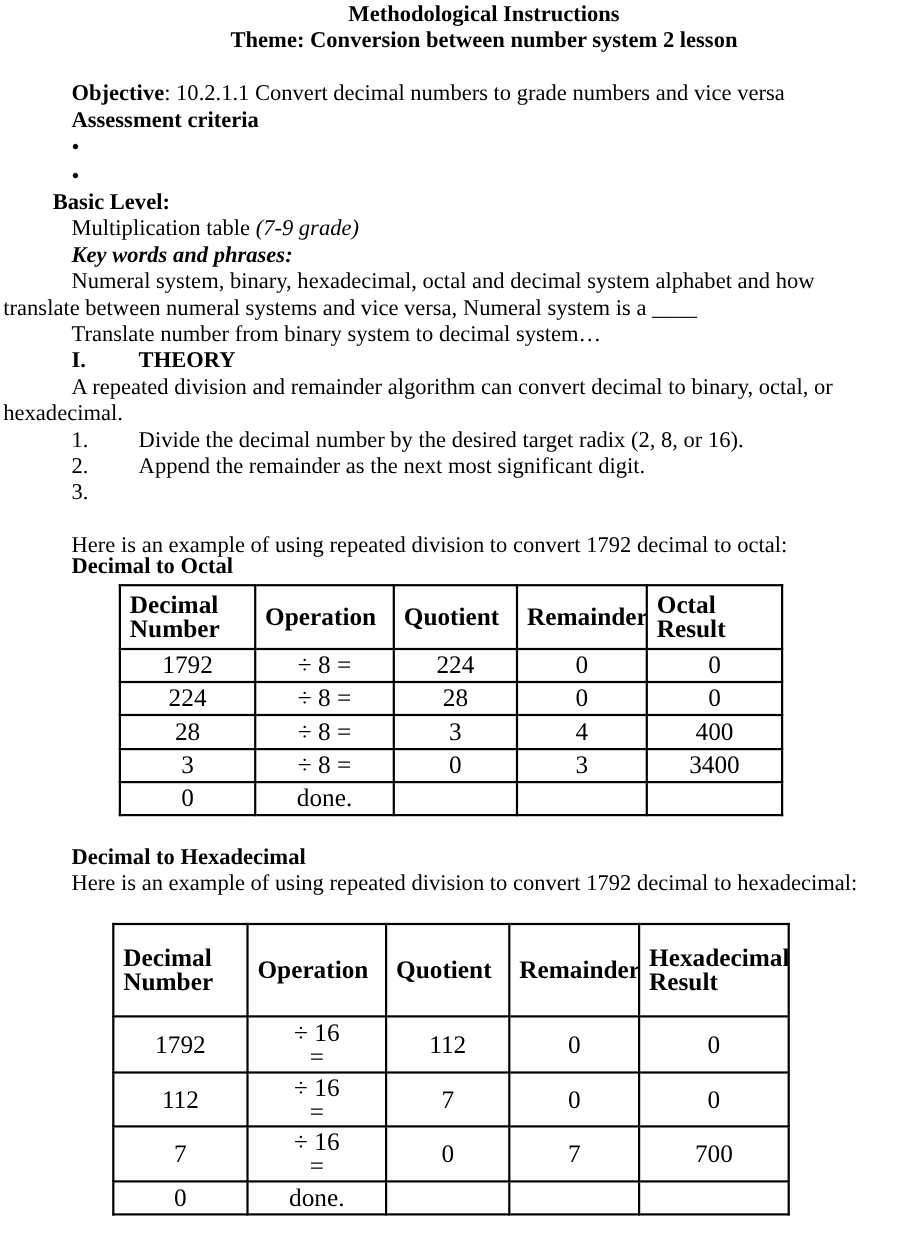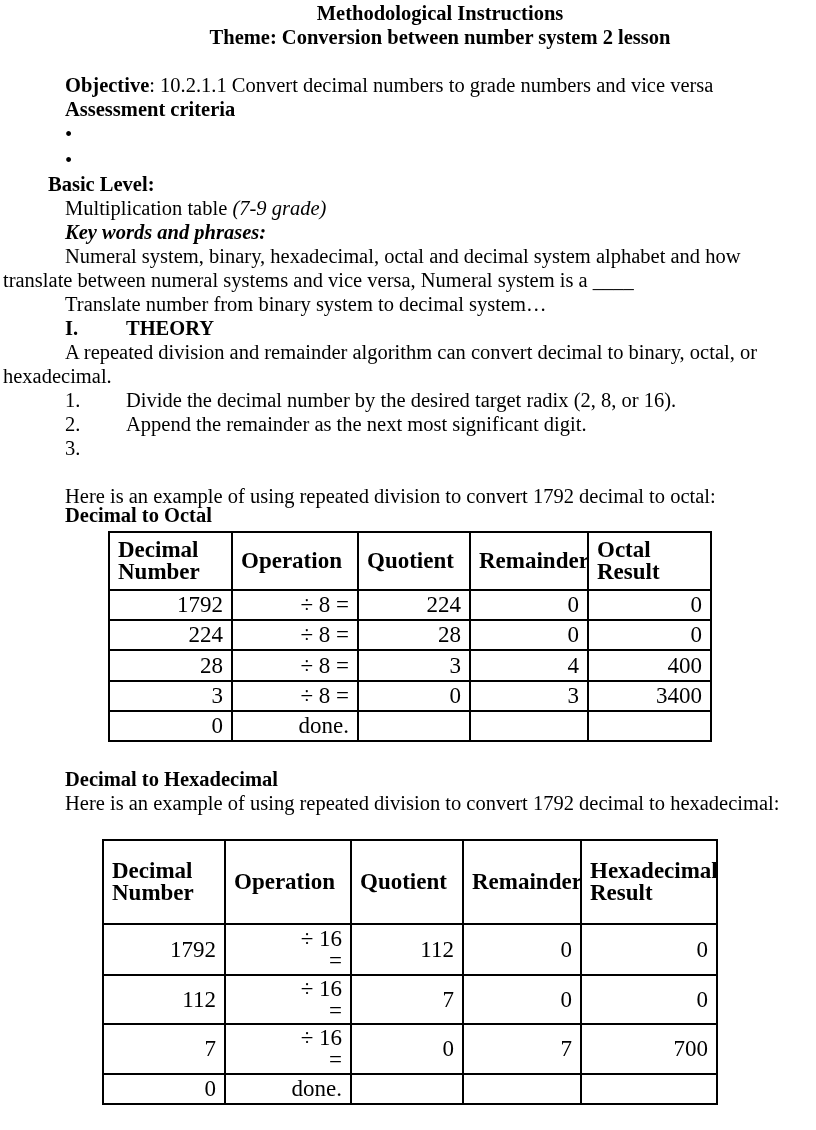--- a/index.html
+++ b/index.html
@@ -31,21 +31,21 @@
     border: 2px solid #000;
     font-size: 23px;
     line-height: 24px;
     padding: 0 8px;
     vertical-align: middle;
   }
   table.data th {
     font-weight: bold;
     text-align: left;
   }
-  table.data td { text-align: right; }
+  table.data td { text-align: center; }
   .op-wrap { display: block; line-height: 22px; }
 </style>
 </head>
 <body>
 
 <div class="line center b" style="top:1px;">Methodological Instructions</div>
 <div class="line center b" style="top:25px;"><span>Theme</span><span>: Conversion between number system 2 lesson</span></div>
 
 <div class="line" style="left:65px; top:73px;"><span class="b">Objective</span><span>: 10.2.1.1 Convert decimal numbers to grade numbers and vice versa</span></div>
 

